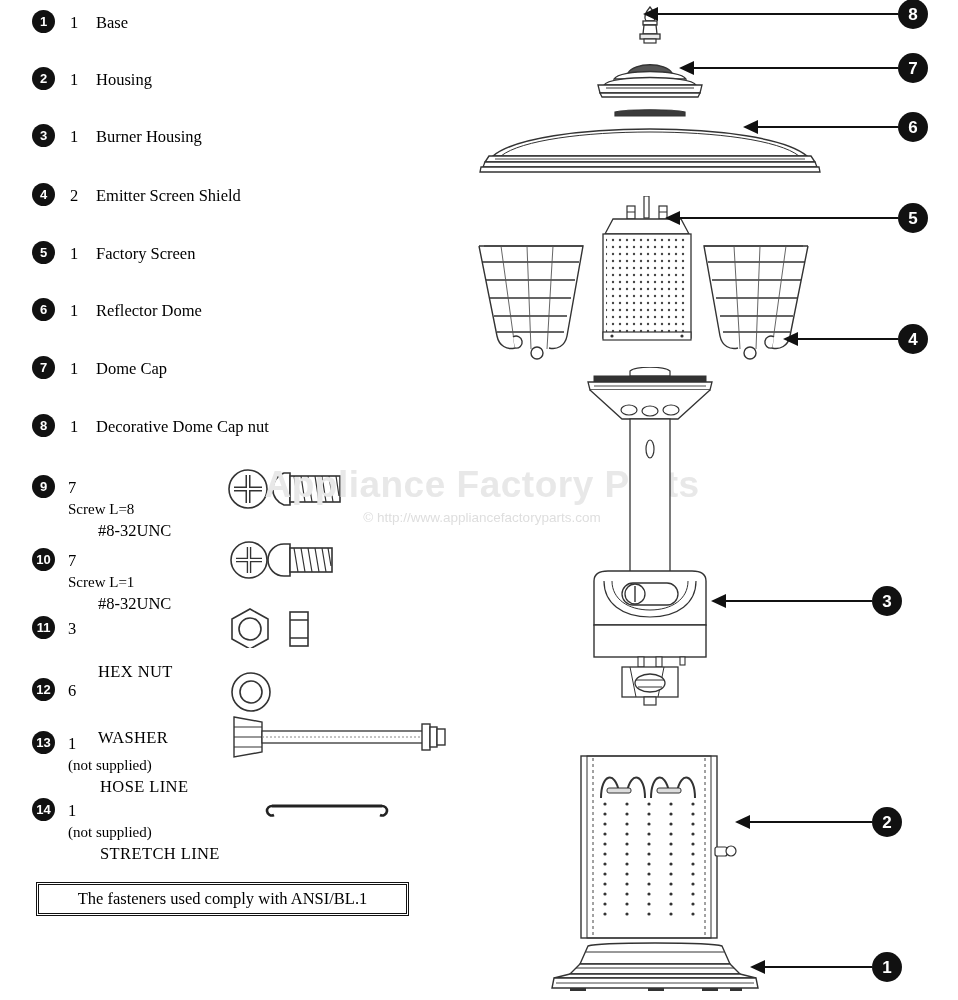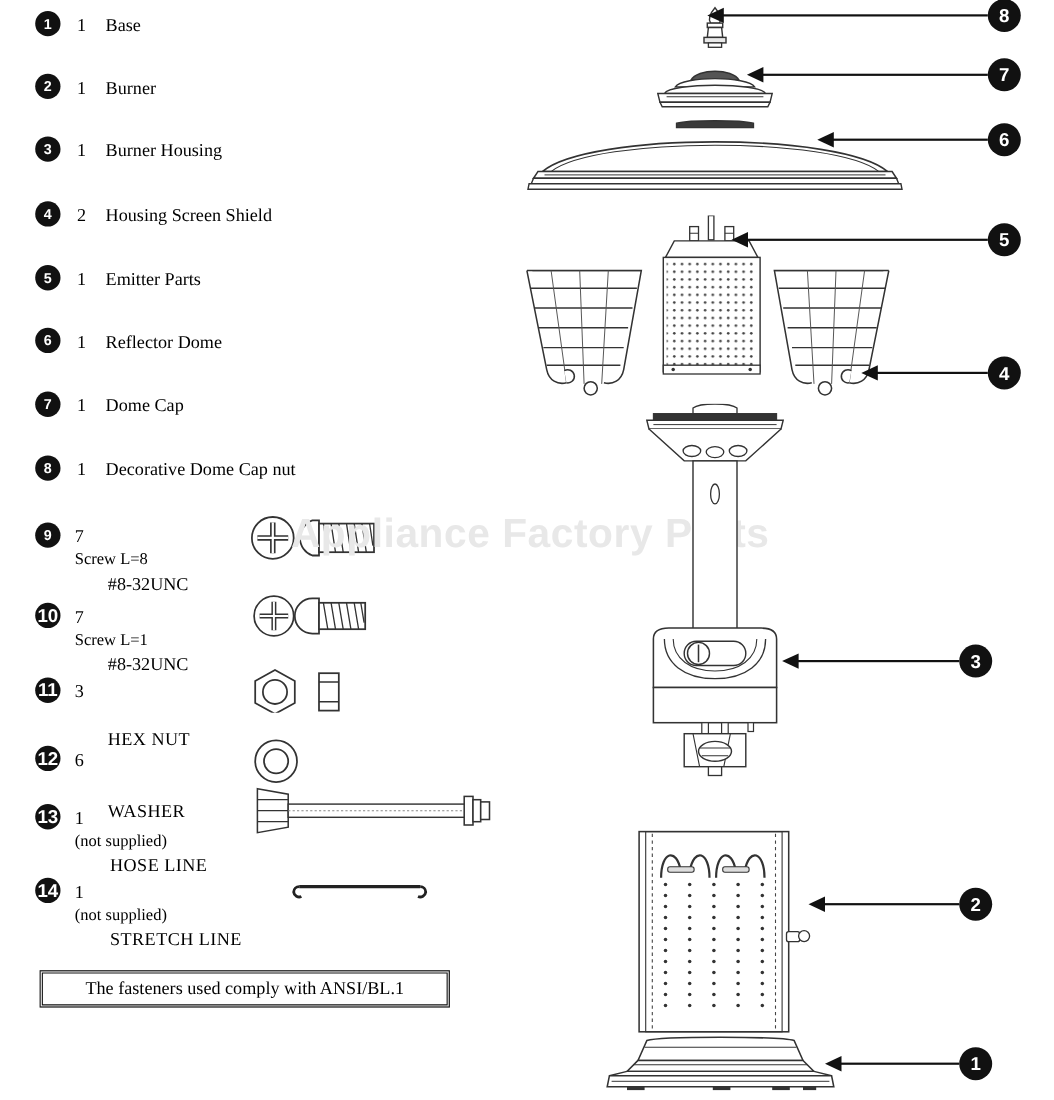--- a/index.html
+++ b/index.html
@@ -10,21 +10,21 @@
 
   
   #parts-list{position:absolute;left:0;top:0;width:470px;height:1000px;}
   .part-row{position:absolute;left:0;width:470px;}
 
   .badge{position:absolute;border-radius:50%;background:#111;color:#fff;
          display:flex;align-items:center;justify-content:center;
          font-family:"Liberation Sans","DejaVu Sans",sans-serif;
          font-weight:bold;line-height:1;}
   .badge.list{left:32px;width:23px;height:23px;font-size:13px;}
-  .badge.list.two{font-size:17px;}
+  .badge.list.two{font-size:13px;}
 
   .qty{position:absolute;left:70px;font-size:16.5px;}
   .pname{position:absolute;left:96px;font-size:16.5px;white-space:nowrap;}
   .pname.caps{letter-spacing:.4px;}
   .psub{position:absolute;left:68px;font-size:15px;white-space:nowrap;}
   .qty.wide{left:68px;}
   .pname.wide{left:98px;margin-top:43px;}
 
   
   #note-box{position:absolute;left:36px;top:882px;width:371px;height:32px;
@@ -62,36 +62,36 @@
   <div id="parts-list">
 
     <div class="part-row" style="top:10px">
       <div class="badge list">1</div>
       <div class="qty" style="top:3px">1</div>
       <div class="pname" style="top:3px">Base</div>
     </div>
     <div class="part-row" style="top:67px">
       <div class="badge list">2</div>
       <div class="qty" style="top:3px">1</div>
-      <div class="pname" style="top:3px">Burner</div>
+      <div class="pname" style="top:3px">Housing</div>
     </div>
     <div class="part-row" style="top:124px">
       <div class="badge list">3</div>
       <div class="qty" style="top:3px">1</div>
       <div class="pname" style="top:3px">Burner Housing</div>
     </div>
     <div class="part-row" style="top:183px">
       <div class="badge list">4</div>
       <div class="qty" style="top:3px">2</div>
-      <div class="pname" style="top:3px">Housing Screen Shield</div>
+      <div class="pname" style="top:3px">Emitter Screen Shield</div>
     </div>
     <div class="part-row" style="top:241px">
       <div class="badge list">5</div>
       <div class="qty" style="top:3px">1</div>
-      <div class="pname" style="top:3px">Emitter Parts</div>
+      <div class="pname" style="top:3px">Factory Screen</div>
     </div>
     <div class="part-row" style="top:298px">
       <div class="badge list">6</div>
       <div class="qty" style="top:3px">1</div>
       <div class="pname" style="top:3px">Reflector Dome</div>
     </div>
     <div class="part-row" style="top:356px">
       <div class="badge list">7</div>
       <div class="qty" style="top:3px">1</div>
       <div class="pname" style="top:3px">Dome Cap</div>
@@ -182,20 +182,21 @@
       </svg>
     </div>
 
     <div id="note-box">
       <div class="inner">The fasteners used comply with ANSI/BL.1</div>
     </div>
   </div>
 
   <div id="watermark">
     <div class="wm-main">Appliance Factory Parts</div>
+    <div class="wm-url">© http://www.appliancefactoryparts.com</div>
   </div>
 
   <div id="diagram">
 
     <svg width="60" height="46" viewBox="0 0 60 46" style="left:165px;top:4px">
       <path d="M30 3 C24 10 24 14 26 17 L34 17 C36 14 36 10 30 3 z" fill="#fff" stroke="#333" stroke-width="1.3"></path>
       <rect x="23" y="17" width="14" height="4" fill="#fff" stroke="#333" stroke-width="1.3"></rect>
       <path d="M24 21 L23 30 L37 30 L36 21 z" fill="#fff" stroke="#333" stroke-width="1.3"></path>
       <rect x="20" y="30" width="20" height="5" fill="#e9e9e9" stroke="#333" stroke-width="1.3"></rect>
       <rect x="24" y="35" width="12" height="4" fill="#fff" stroke="#333" stroke-width="1.2"></rect>

